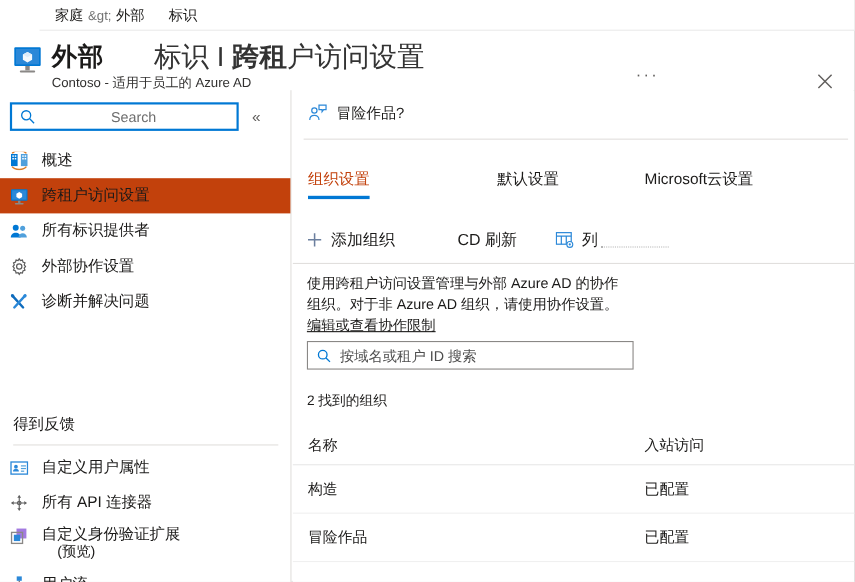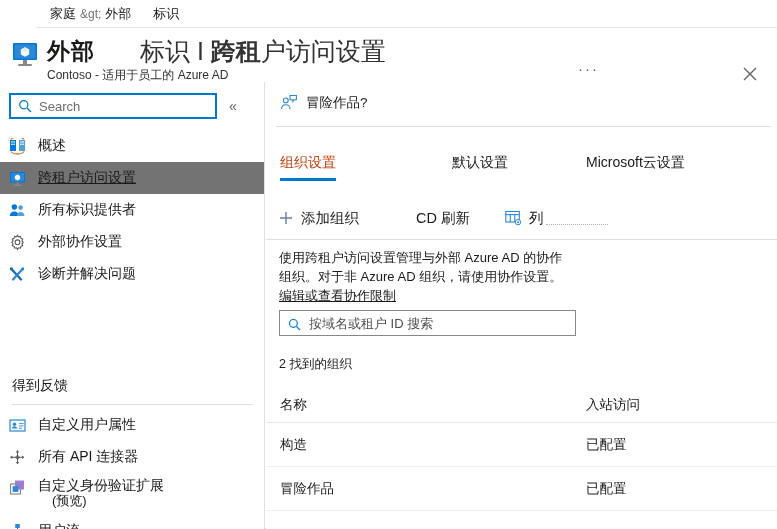--- a/index.html
+++ b/index.html
@@ -91,38 +91,39 @@
     border: 2px solid #0078d4;
     background: #fff;
     display: flex; align-items: center;
     padding-left: 7px;
   }
   #search-box .sicon { width: 14px; height: 14px; margin-right: 7px; flex: none; }
   #search-box input {
     border: none; outline: none; background: transparent;
     font-family: inherit; font-size: 13px; color: #1d4ed8;
     width: 165px;
+    text-align: center;
   }
   #search-box input::placeholder { color: #6e6e6e; }
   #collapse-btn {
     margin-left: 12px;
     font-size: 14px; color: #605e5c; cursor: pointer;
   }
 
   .nav-item {
     position: relative;
     display: flex; align-items: center;
     height: 32px; padding-left: 9px;
     cursor: pointer; font-size: 14px; color: #1b1a19;
   }
   .nav-item .nicon {
     width: 17px; height: 17px; margin-right: 12px; flex: none;
     display: flex; align-items: center; justify-content: center;
   }
-  .nav-item.active { background: #737373; text-decoration: underline; }
+  .nav-item.active { background: #c2410c; }
   .nav-item .nlabel { white-space: nowrap; }
   .nav-item .sub { font-size: 13px; }
 
   #nav-top { position: absolute; left: 0; top: 48px; width: 265px; }
 
   #group-header {
     position: absolute; left: 0; top: 290px; width: 265px;
   }
   #group-title {
     padding-left: 12px; font-size: 14px; color: #1b1a19;

